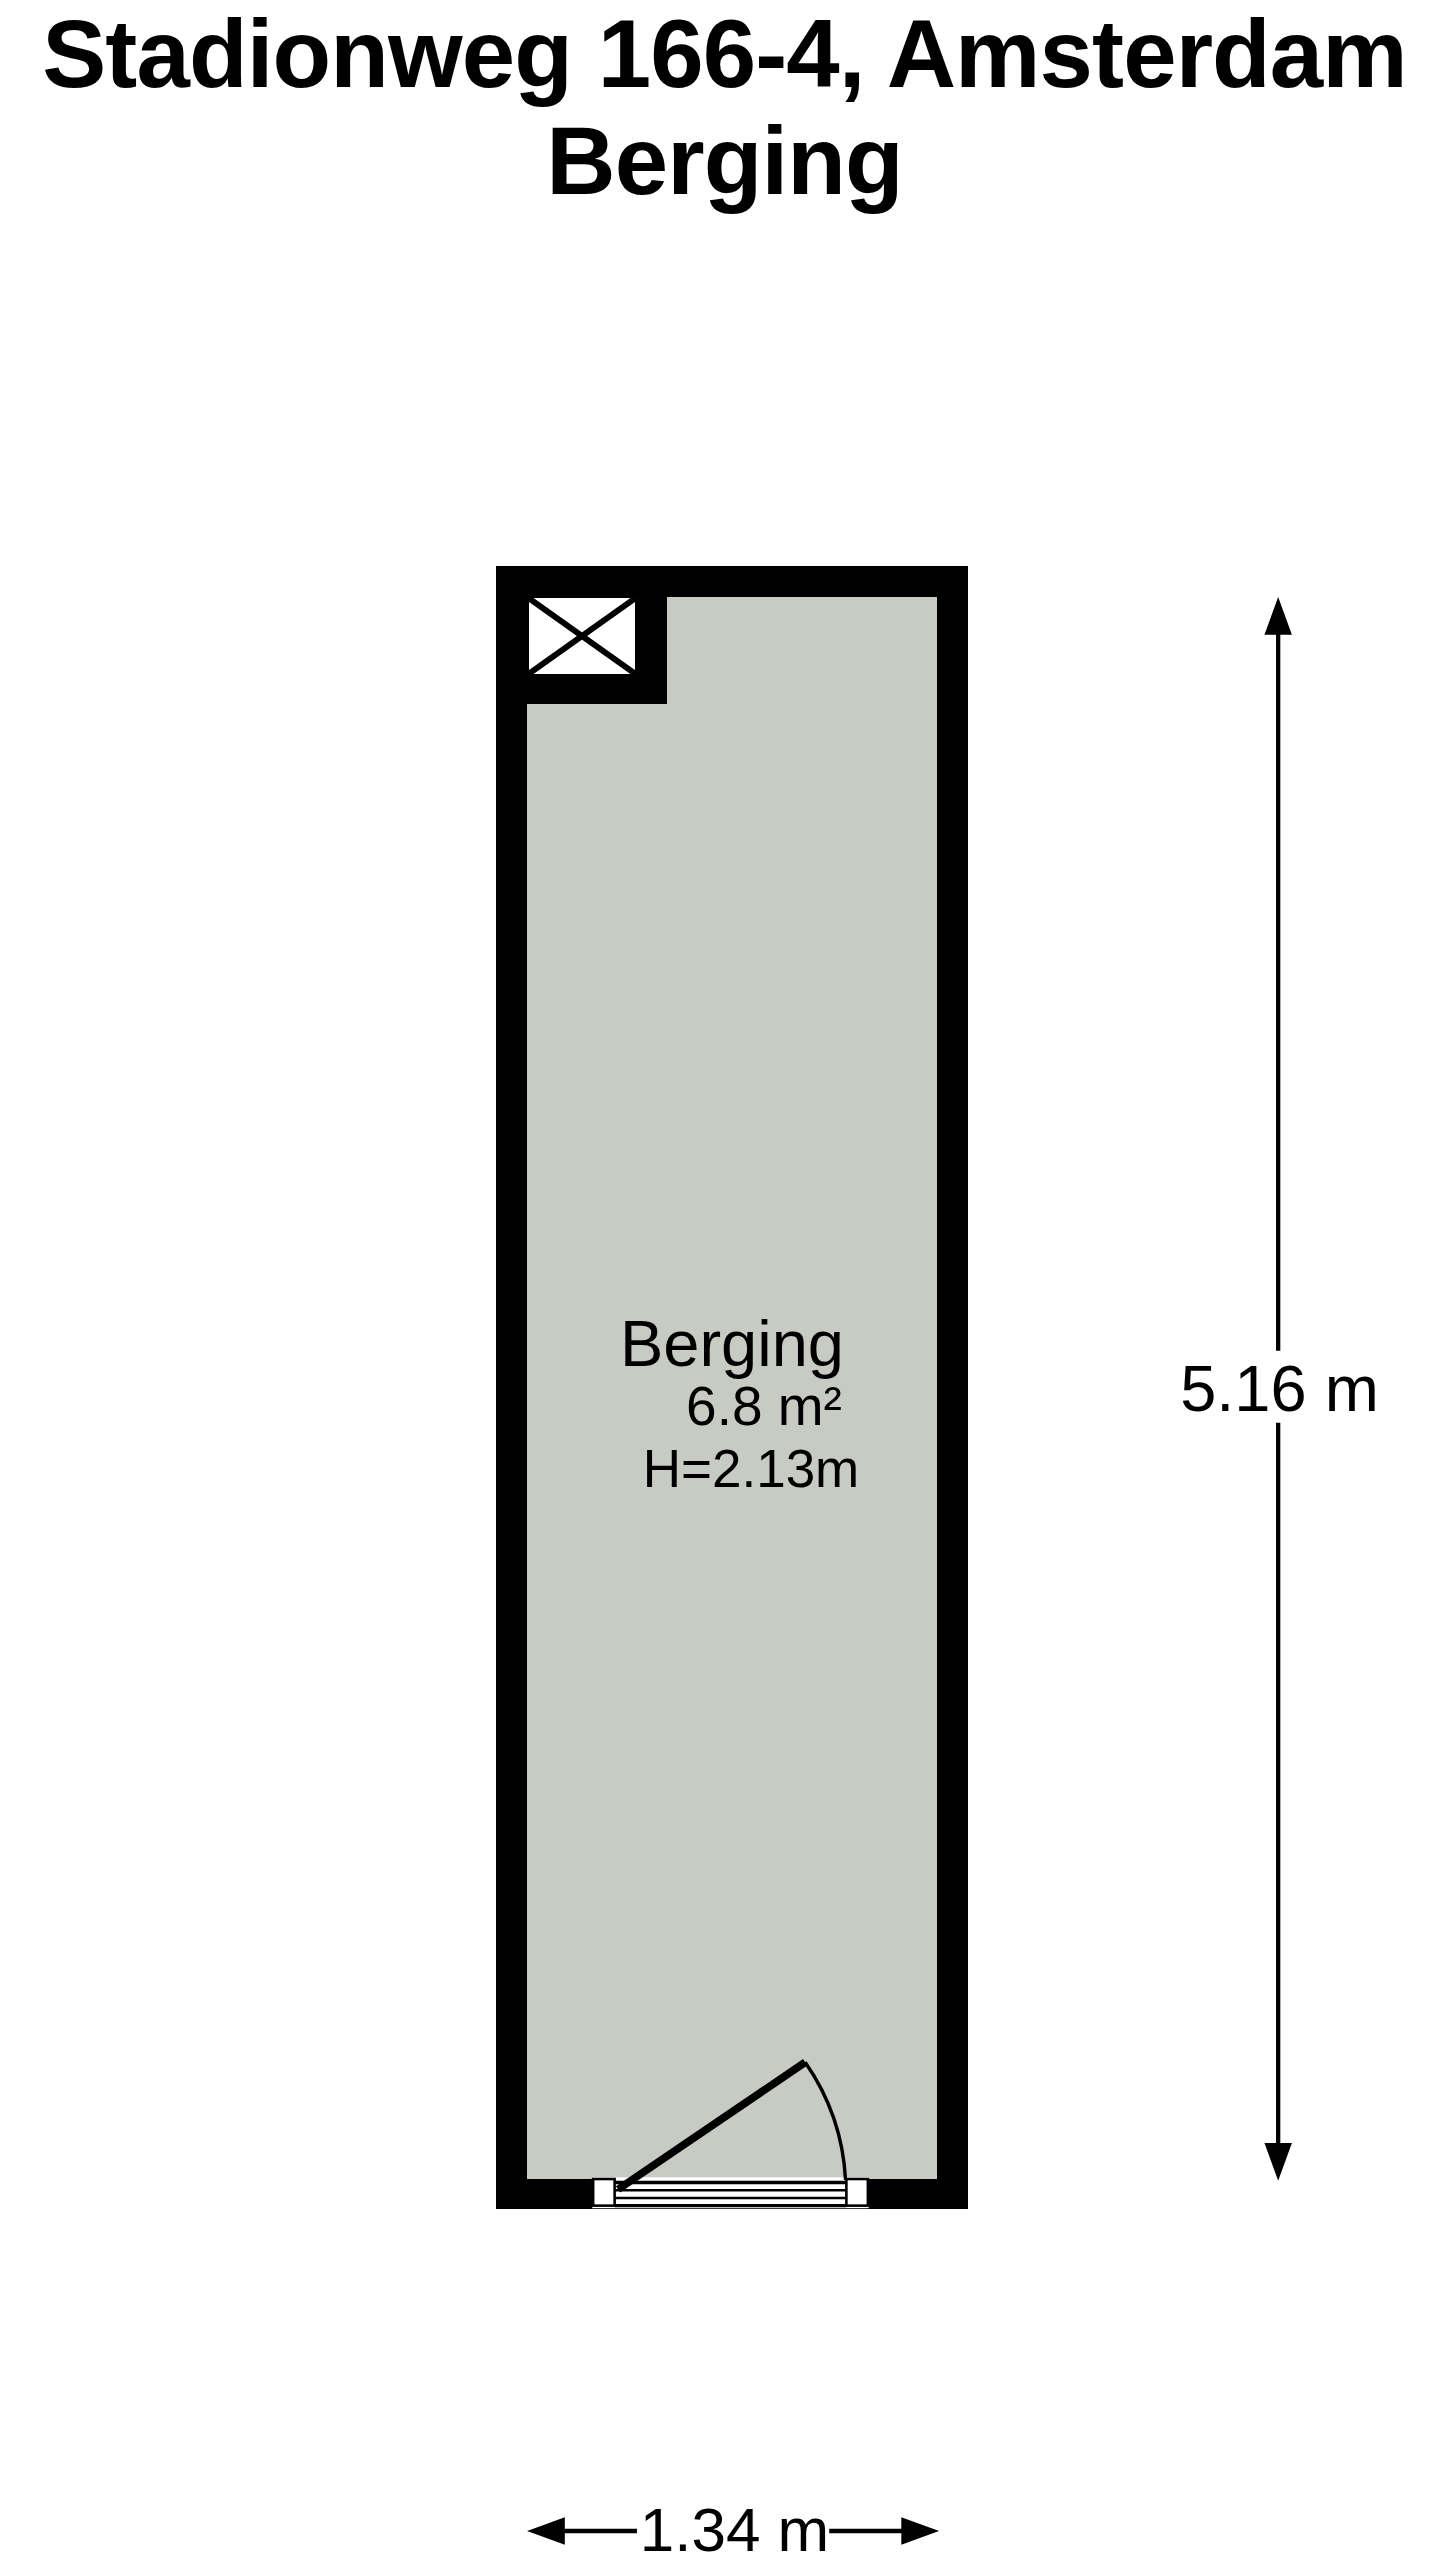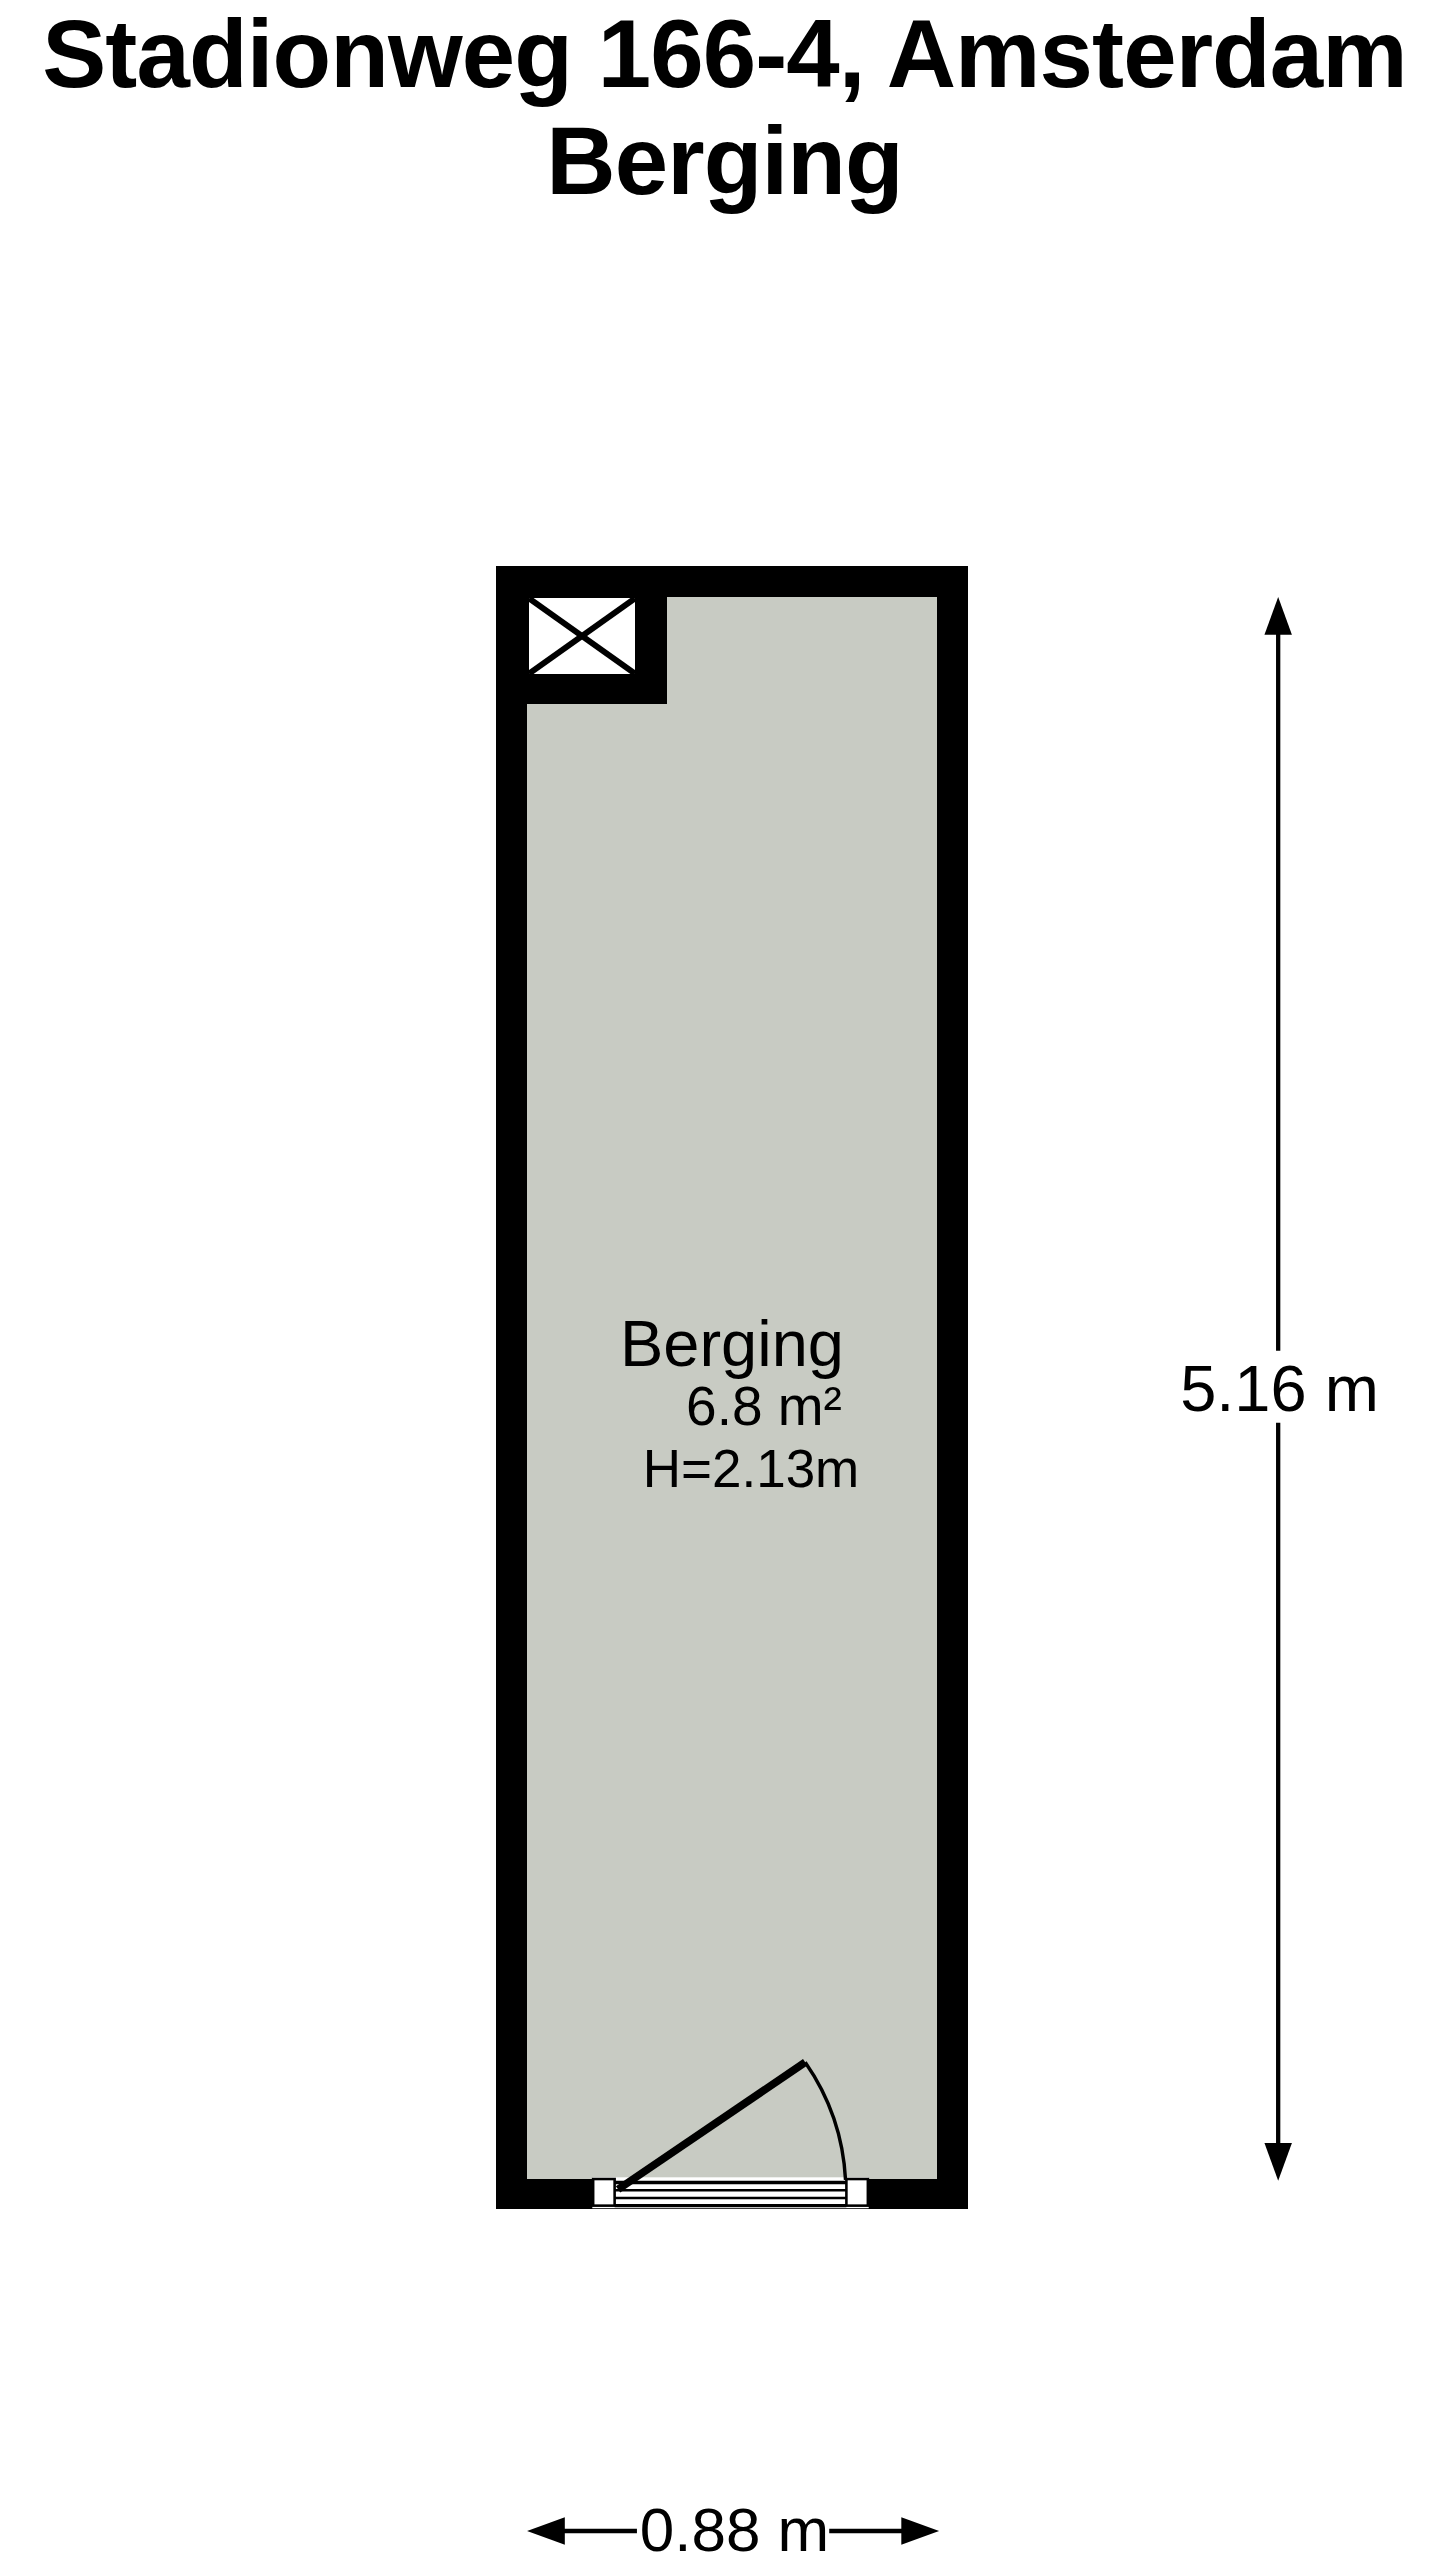--- a/index.html
+++ b/index.html
@@ -137,16 +137,16 @@
       <polygon points="614,2948 658,2932 658,2964" fill="#000000"></polygon>
       <polygon points="1094,2948 1050,2932 1050,2964" fill="#000000"></polygon>
     </g>
   </svg>
 
   <div class="abs room-label-name">Berging</div>
   <div class="abs room-label-area">6.8 m²</div>
   <div class="abs room-label-height">H=2.13m</div>
 
   <div class="abs vdim-label">5.16 m</div>
-  <div class="abs hdim-label">0.88 m</div>
+  <div class="abs hdim-label">1.34 m</div>
 
 </div>
 
 
 </body></html>

